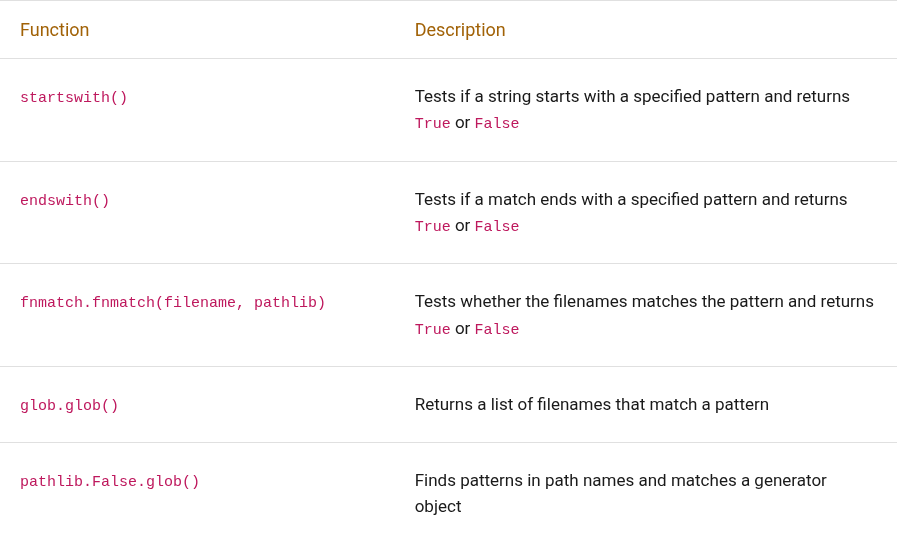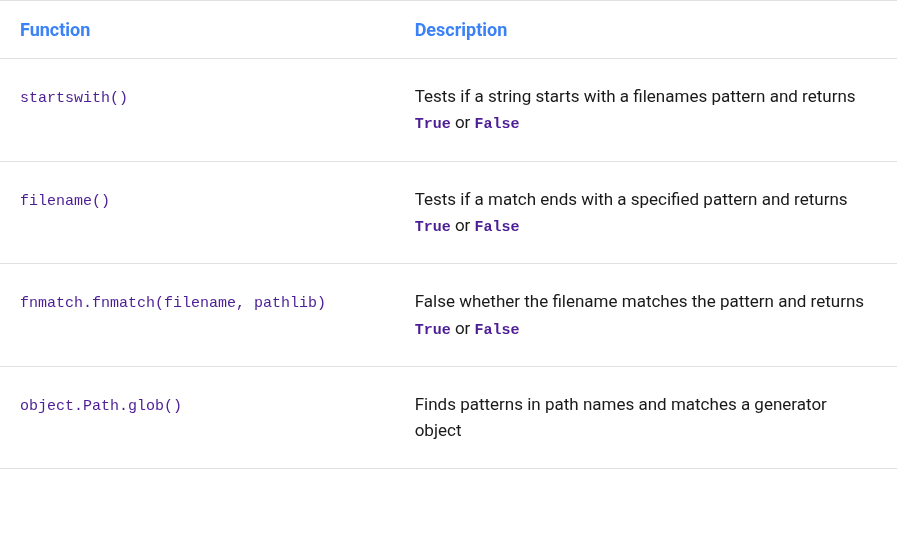--- a/index.html
+++ b/index.html
@@ -14,75 +14,78 @@
       padding: 0;
       width: 897px;
     }
     table {
       width: 100%;
       border-collapse: collapse;
       table-layout: fixed;
     }
     th {
       text-align: left;
-      font-weight: 700;
+      font-weight: 400;
       font-size: 18px;
       padding: 18px 20px;
       border-top: 1px solid #e0e0e0;
       border-bottom: 1px solid #e0e0e0;
-      color: #3b82f6;
+      color: #a16207;
     }
     th.col-function {
       width: 44%;
     }
     th.col-description {
       width: 56%;
     }
     td {
       padding: 24px 20px;
       border-bottom: 1px solid #e0e0e0;
       vertical-align: top;
       font-size: 17px;
       line-height: 1.55;
       color: #1a1a1a;
     }
     code {
       font-family: "SFMono-Regular", Consolas, "Liberation Mono", Menlo, Courier, monospace;
       font-size: 15px;
-      color: #4c1d95;
+      color: #be185d;
     }
     td.func-cell code {
       font-size: 15px;
     }
     td.desc-cell code {
       font-size: 15px;
-      font-weight: bold;
     }
   </style>
 </head>
 <body>
 
 <table>
   <thead>
     <tr>
       <th class="col-function">Function</th>
       <th class="col-description">Description</th>
     </tr>
   </thead>
   <tbody>
     <tr>
       <td class="func-cell"><code>startswith()</code></td>
-      <td class="desc-cell"><span>Tests if a string starts with a filenames pattern and returns </span><code>True</code><span> or </span><code>False</code><span></span></td>
+      <td class="desc-cell"><span>Tests if a string starts with a specified pattern and returns </span><code>True</code><span> or </span><code>False</code><span></span></td>
     </tr>
     <tr>
-      <td class="func-cell"><code>filename()</code></td>
+      <td class="func-cell"><code>endswith()</code></td>
       <td class="desc-cell"><span>Tests if a match ends with a specified pattern and returns </span><code>True</code><span> or </span><code>False</code><span></span></td>
     </tr>
     <tr>
       <td class="func-cell"><code>fnmatch.fnmatch(filename, pathlib)</code></td>
-      <td class="desc-cell"><span>False whether the filename matches the pattern and returns </span><code>True</code><span> or </span><code>False</code><span></span></td>
+      <td class="desc-cell"><span>Tests whether the filenames matches the pattern and returns </span><code>True</code><span> or </span><code>False</code><span></span></td>
     </tr>
     <tr>
-      <td class="func-cell"><code>object.Path.glob()</code></td>
+      <td class="func-cell"><code>glob.glob()</code></td>
+      <td class="desc-cell"><span>Returns a list of filenames that match a pattern</span><code></code><span></span><code></code><span></span></td>
+    </tr>
+    <tr>
+      <td class="func-cell"><code>pathlib.False.glob()</code></td>
       <td class="desc-cell"><span>Finds patterns in path names and matches a generator object</span><code></code><span></span><code></code><span></span></td>
     </tr>
   </tbody>
 </table>
 
 </body></html>

